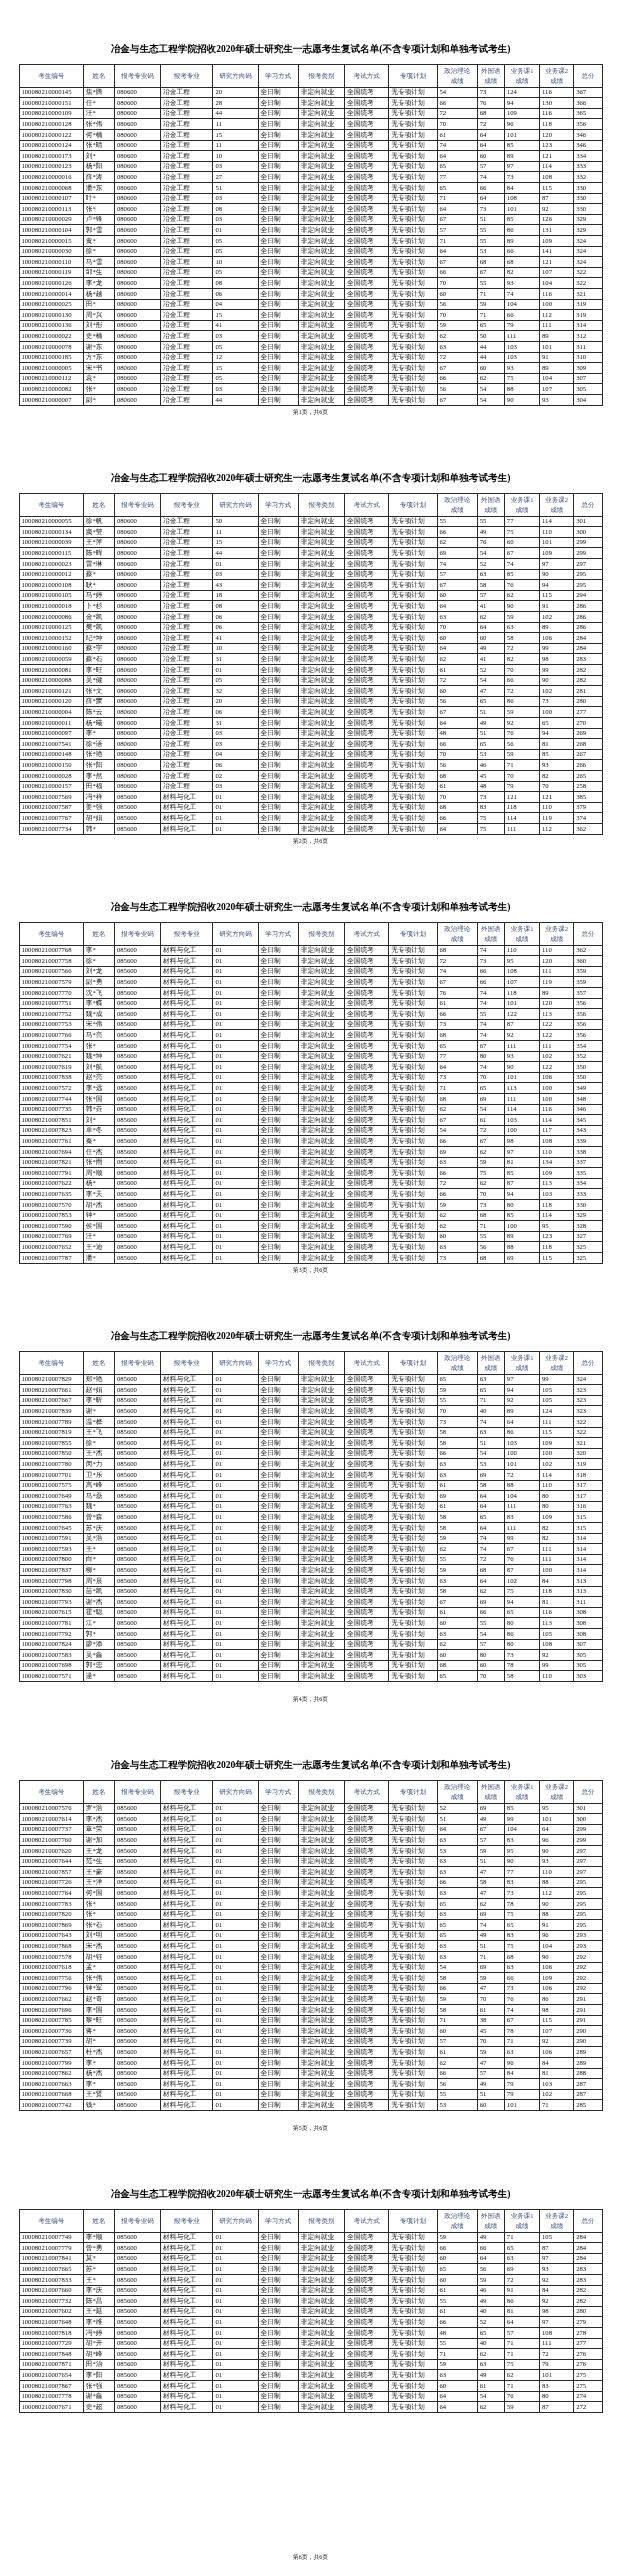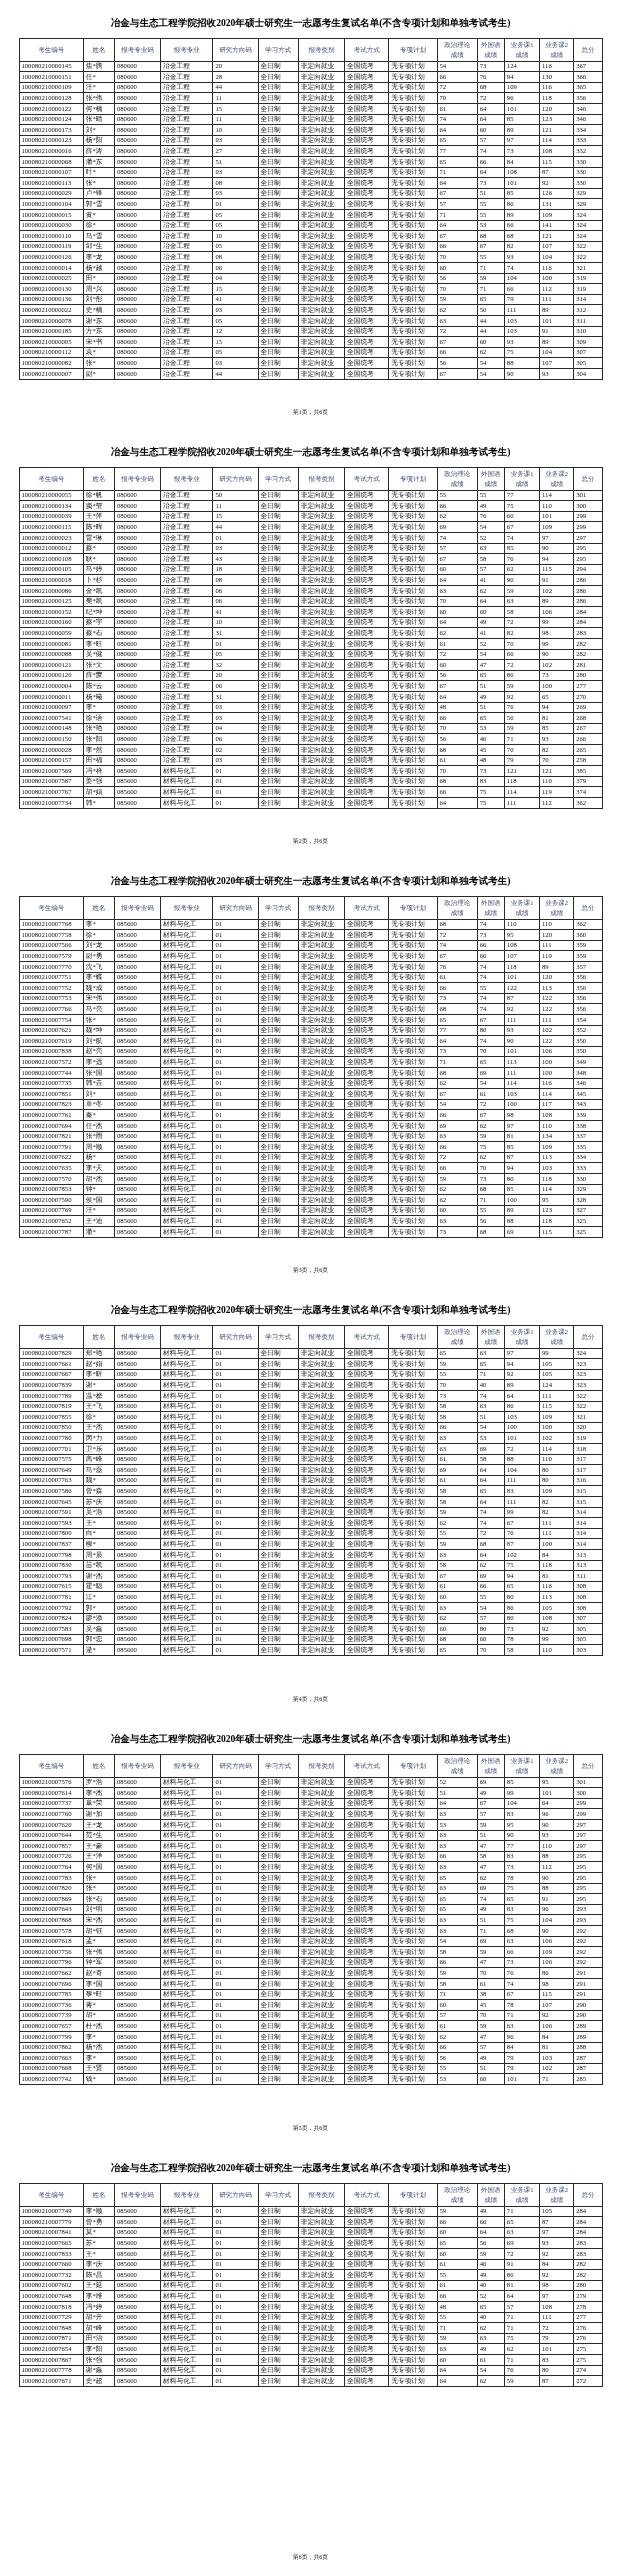--- a/index.html
+++ b/index.html
@@ -1,18 +1,18 @@
 <!DOCTYPE html>
 <html style="font-size:10px"><head>
 <meta charset="utf-8">
 <style>
   html,body{margin:0;padding:0;background:#ffffff;}
   body{width:621px;font-family:"Liberation Serif","DejaVu Serif",serif;color:#000;}
   .page{height:429px;position:relative;overflow:hidden;background:#fff;}
-  .doc-title{text-align:center;font-weight:bold;font-size:9.6px;padding-top:17px;color:#000;}
+  .doc-title{text-align:center;font-weight:bold;font-size:9.6px;padding-top:43px;color:#000;}
   table.roster{border-collapse:collapse;table-layout:fixed;margin:7.5px auto 0 auto;width:584px;
     border:1.2px solid #1a1a1a;}
   table.roster th,table.roster td{border:0.6px solid #2a2a2a;overflow:hidden;white-space:nowrap;}
   table.roster th{font-weight:normal;color:#3e4c75;font-size:6.5px;text-align:center;
     height:21px;padding:0.6px 0;line-height:1.5;vertical-align:middle;}
   table.roster td{font-size:6.7px;height:9.6px;padding:0 0.6px 0 1.9px;text-align:left;
     color:#141414;line-height:1.25;vertical-align:middle;}
   .page-footer{position:absolute;bottom:11.8px;left:0;width:100%;text-align:center;
     font-size:5.9px;color:#111;}
   

